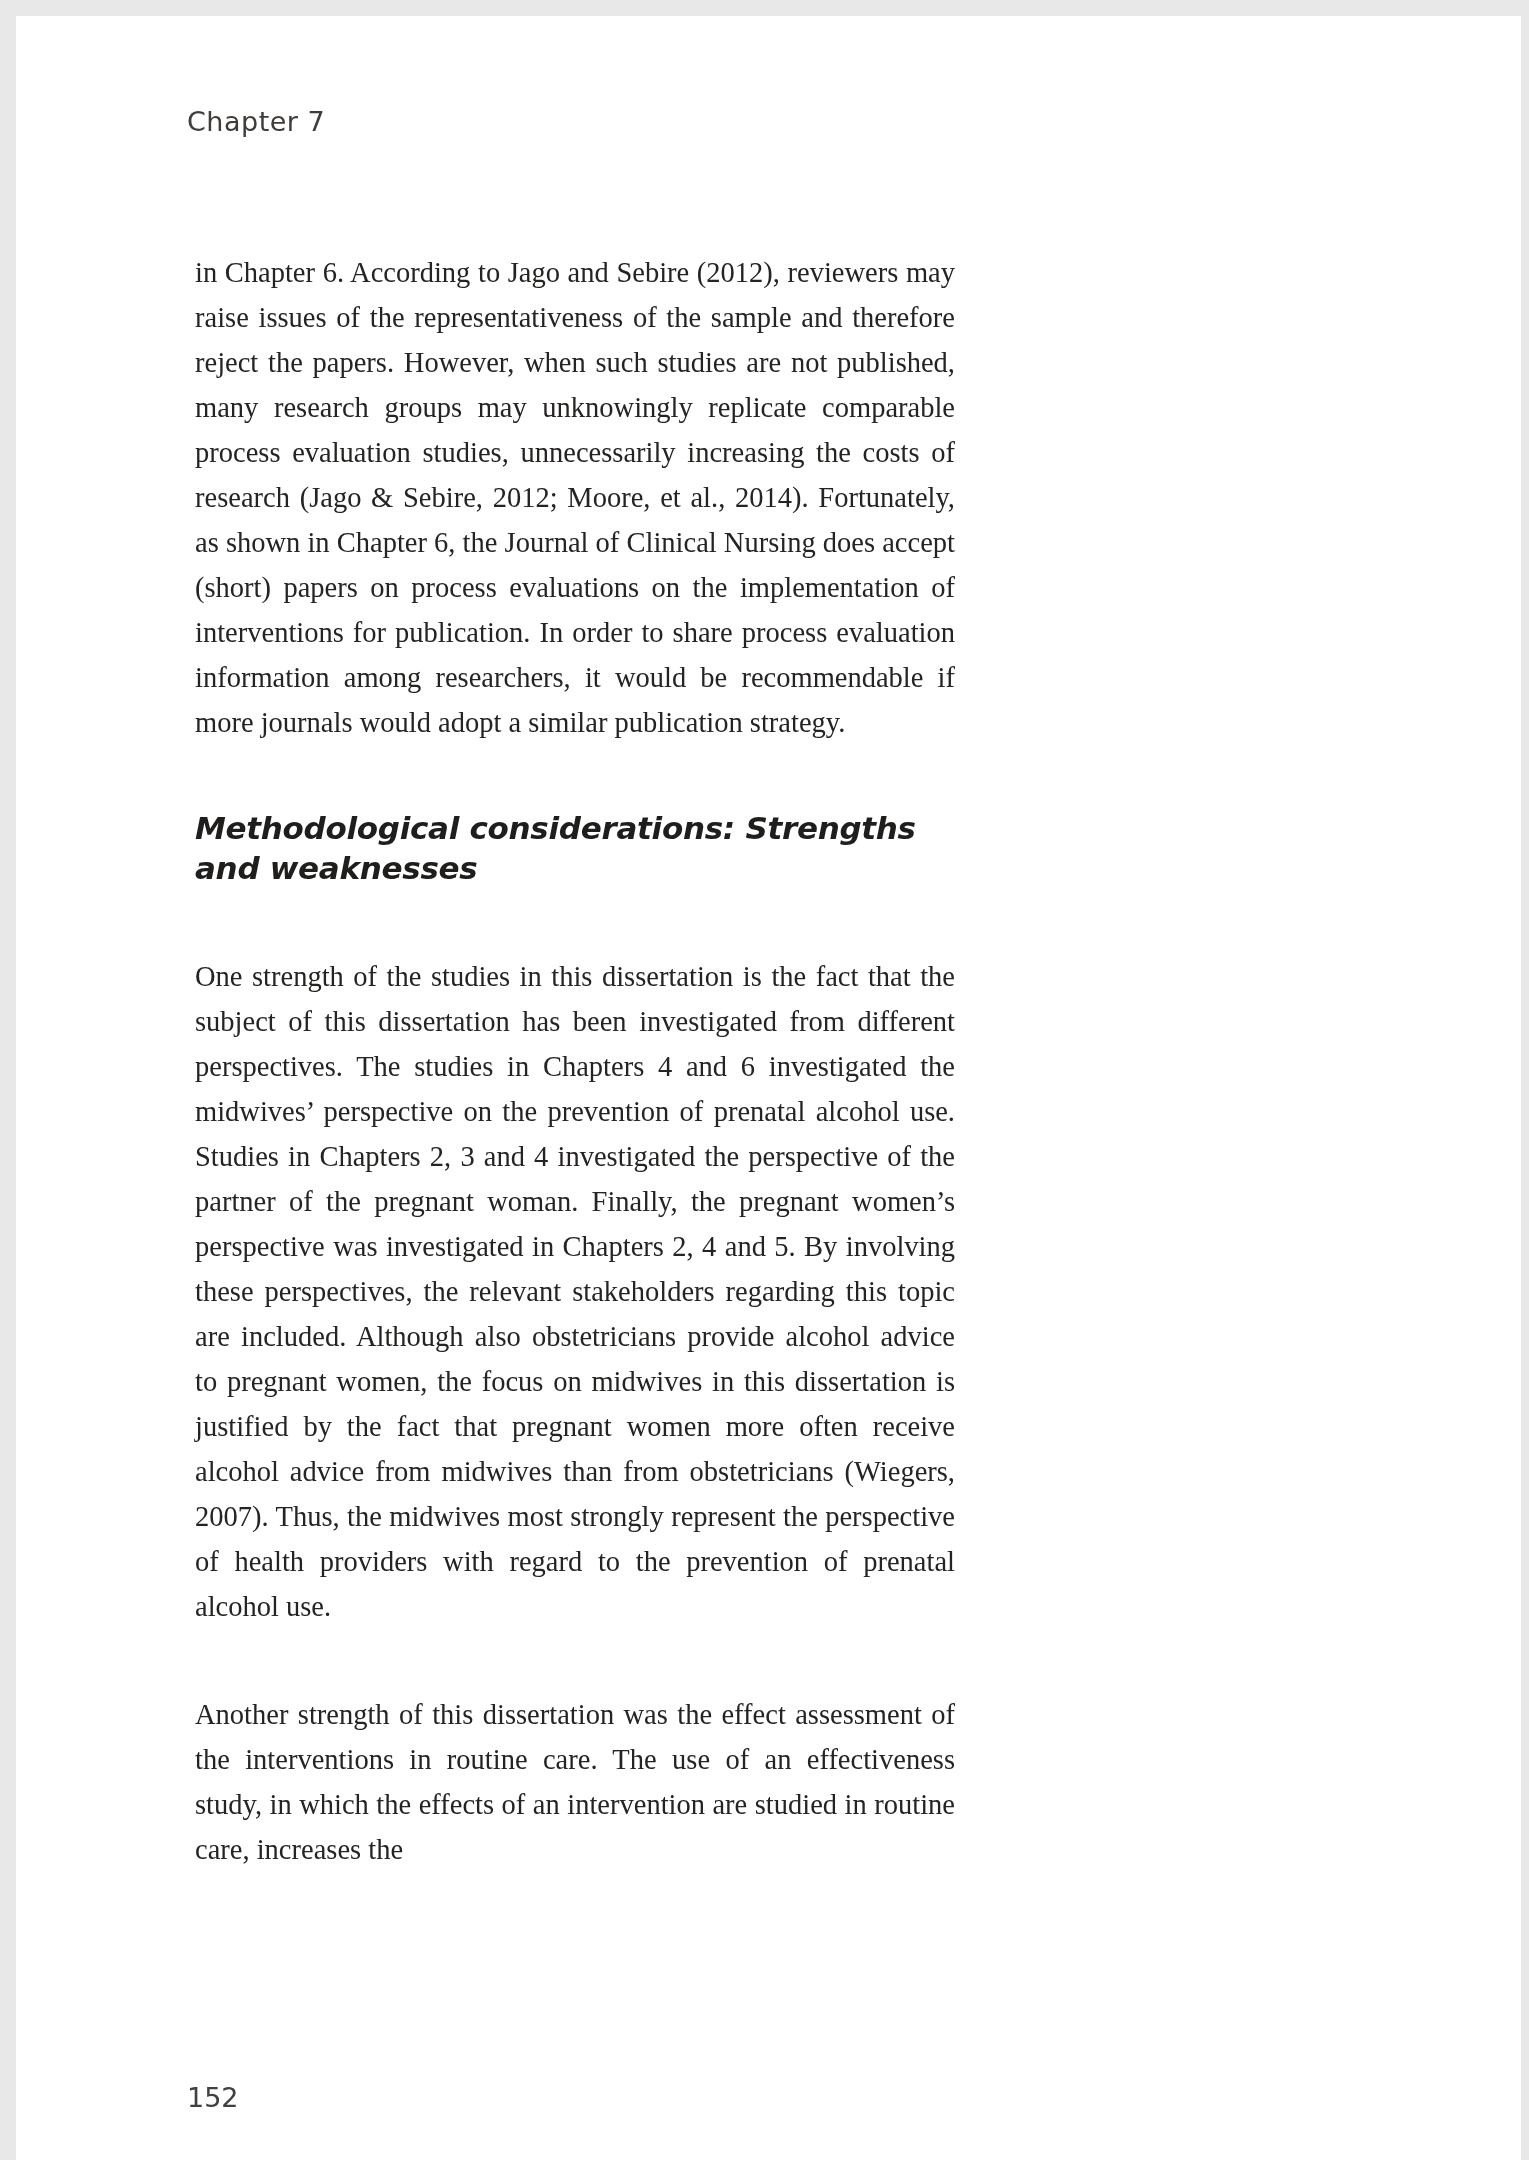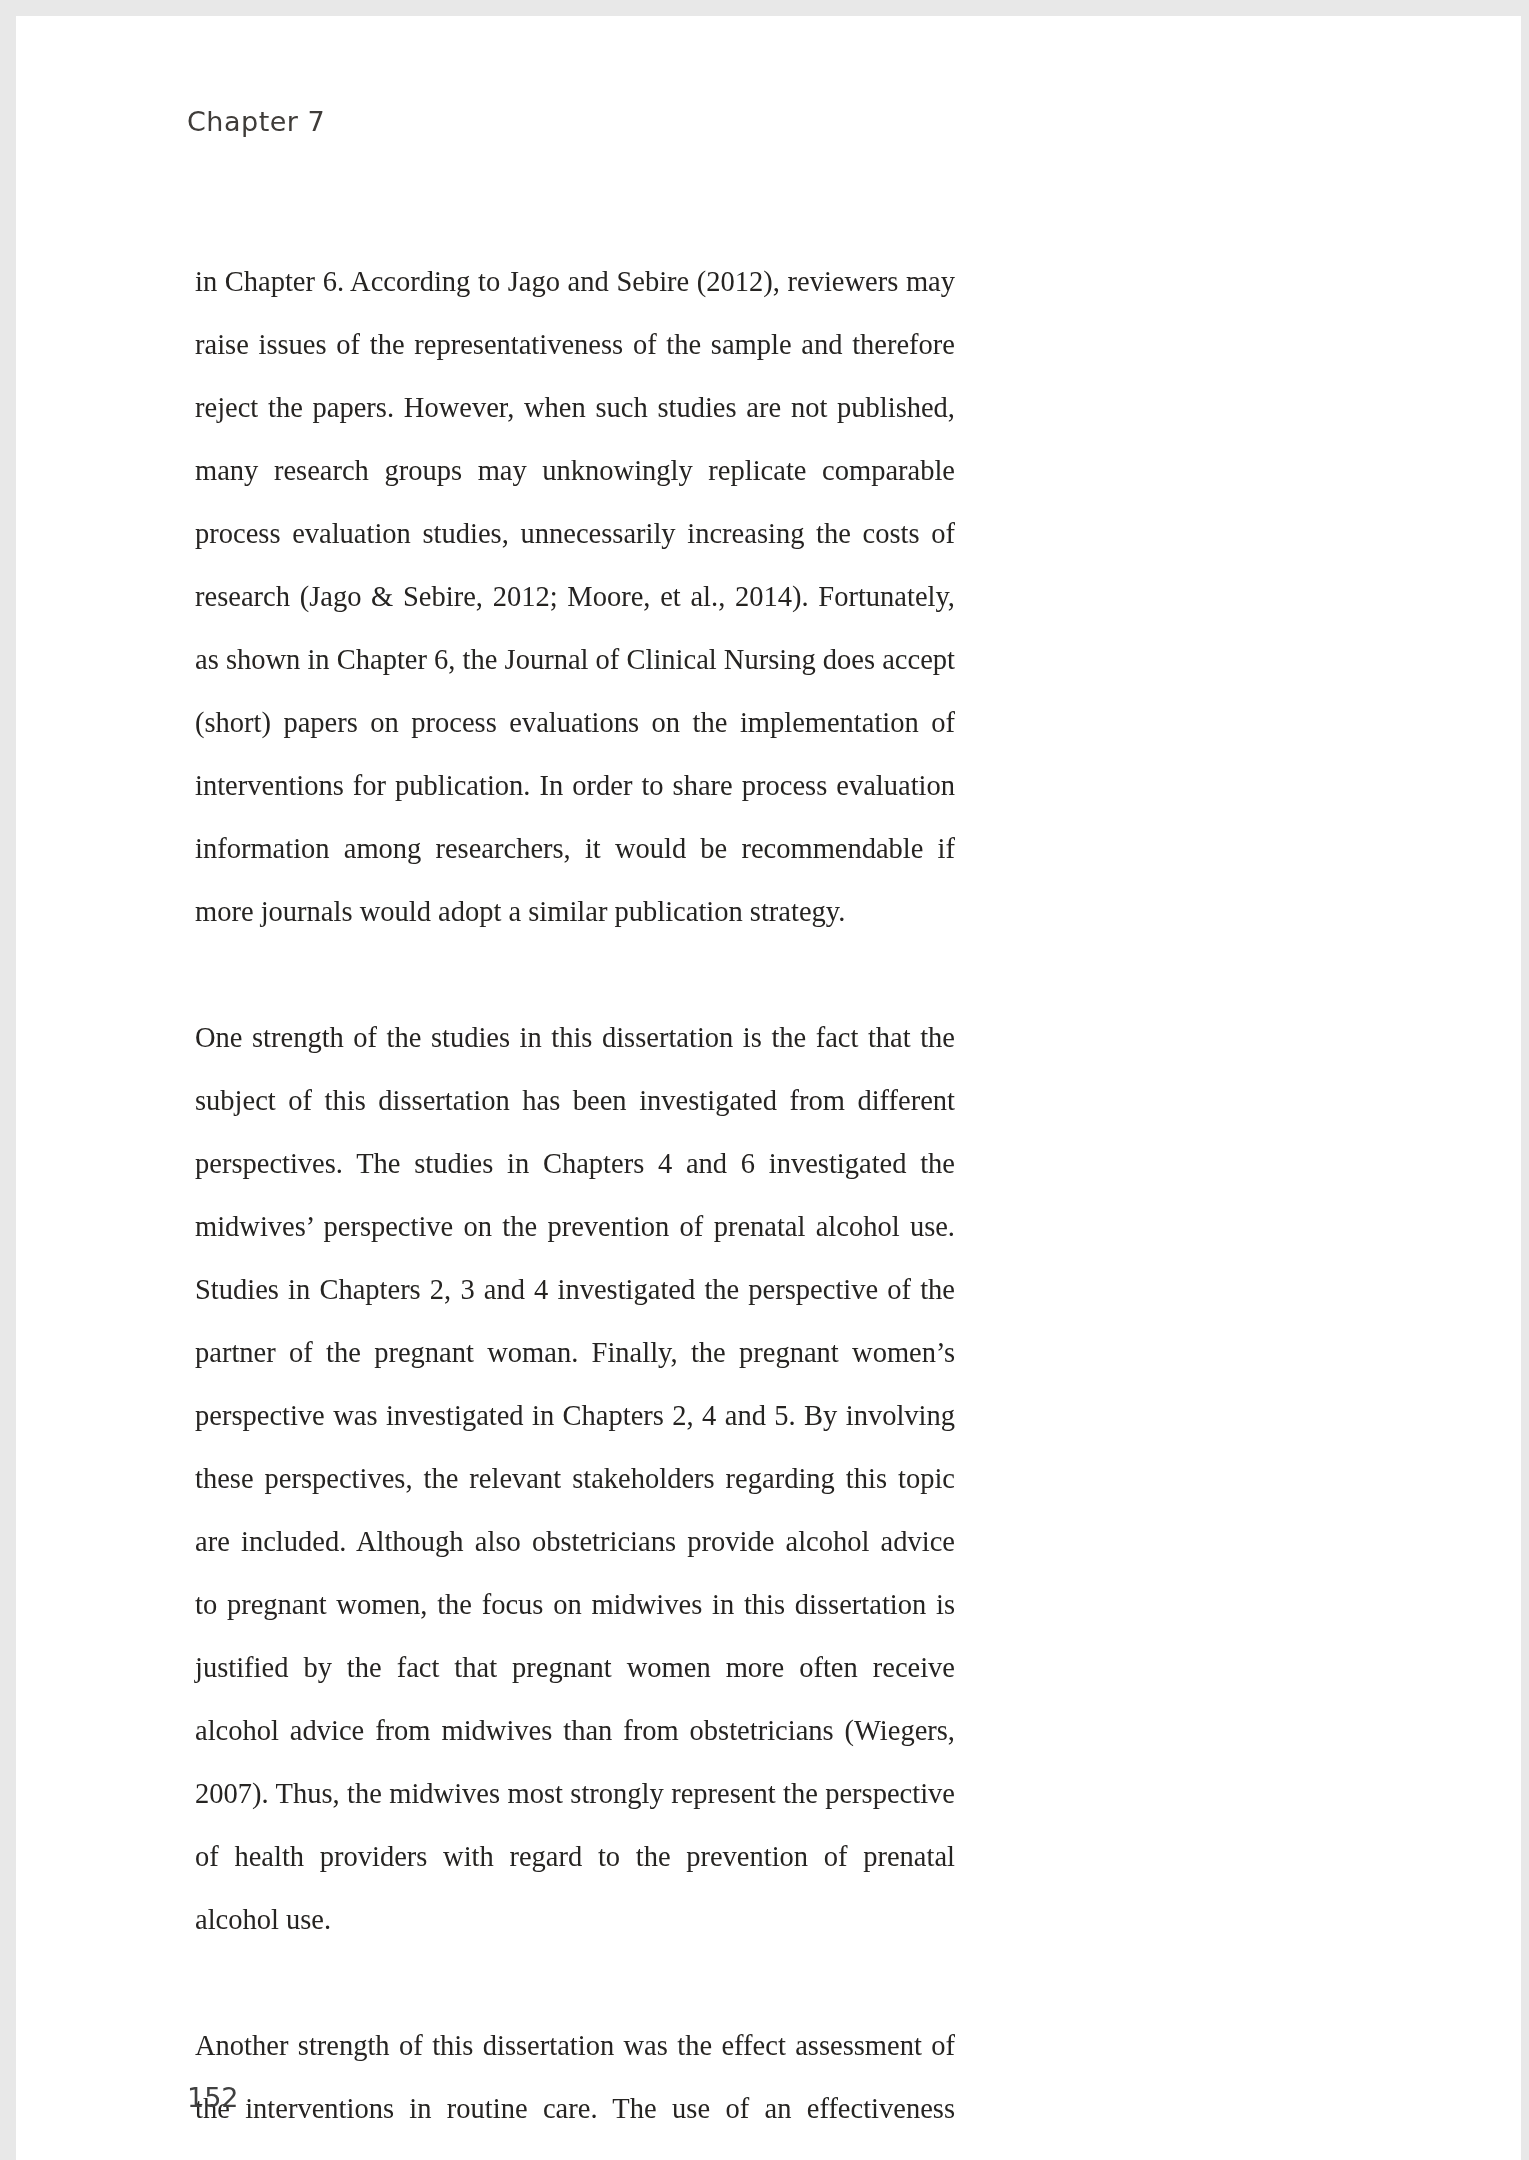--- a/index.html
+++ b/index.html
@@ -30,21 +30,21 @@
     position: absolute;
     left: 163px;
     top: 218px;
     width: 792px;
     color: #262422;
   }
 
   .content p {
     font-family: "Liberation Serif", serif;
     font-size: 28.5px;
-    line-height: 63px;
+    line-height: 45px;
     text-align: justify;
     text-justify: inter-word;
     hyphens: none;
     margin: 0 0 47px 0;
     color: #262422;
   }
 
   .content p:last-child { margin-bottom: 13px; }
 
   .section-heading {
@@ -72,20 +72,21 @@
 <body>
 
 <div class="page">
 
   <div class="running-header">Chapter 7</div>
 
   <main class="content">
 
     <p>in Chapter 6. According to Jago and Sebire (2012), reviewers may raise issues of the representativeness of the sample and therefore reject the papers. However, when such studies are not published, many research groups may unknowingly replicate comparable process evaluation studies, unnecessarily increasing the costs of research (Jago &amp; Sebire, 2012; Moore, et al., 2014). Fortunately, as shown in Chapter 6, the Journal of Clinical Nursing does accept (short) papers on process evaluations on the implementation of interventions for publication. In order to share process evaluation information among researchers, it would be recommendable if more journals would adopt a similar publication strategy.</p>
 
+    <h2 class="section-heading">Methodological considerations: Strengths and weaknesses</h2>
 
 
     <p>One strength of the studies in this dissertation is the fact that the subject of this dissertation has been investigated from different perspectives. The studies in Chapters 4 and 6 investigated the midwives’ perspective on the prevention of prenatal alcohol use. Studies in Chapters 2, 3 and 4 investigated the perspective of the partner of the pregnant woman. Finally, the pregnant women’s perspective was investigated in Chapters 2, 4 and 5. By involving these perspectives, the relevant stakeholders regarding this topic are included. Although also obstetricians provide alcohol advice to pregnant women, the focus on midwives in this dissertation is justified by the fact that pregnant women more often receive alcohol advice from midwives than from obstetricians (Wiegers, 2007). Thus, the midwives most strongly represent the perspective of health providers with regard to the prevention of prenatal alcohol use.</p>
 
     <p>Another strength of this dissertation was the effect assessment of the interventions in routine care. The use of an effectiveness study, in which the effects of an intervention are studied in routine care, increases the</p>
 
   </main>
 
   <div class="page-number">152</div>
 

